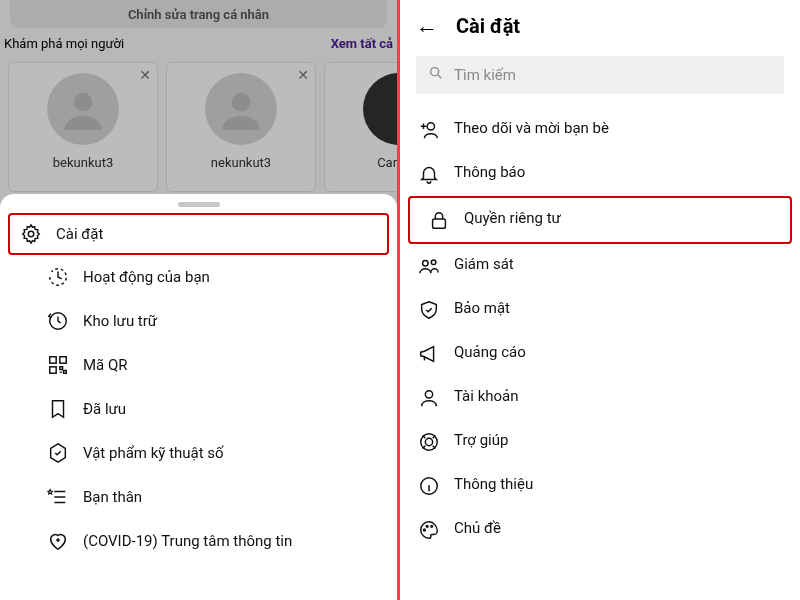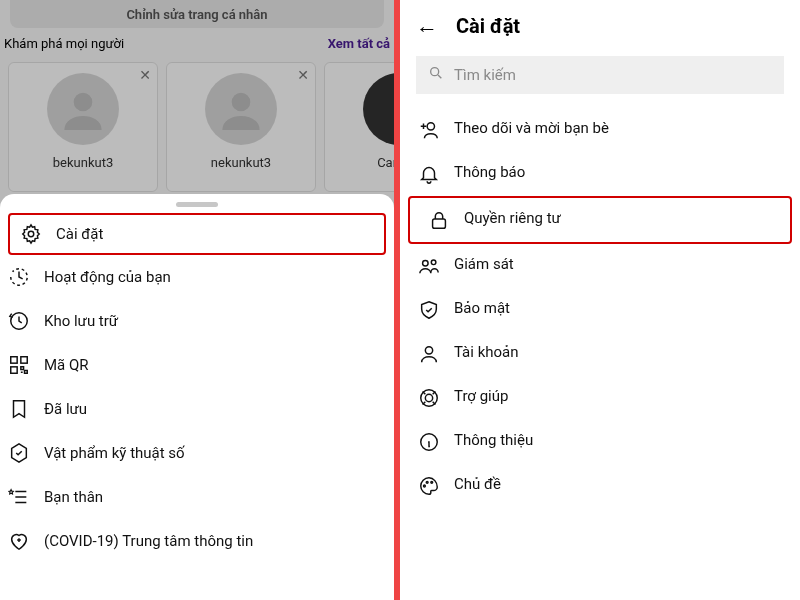--- a/index.html
+++ b/index.html
@@ -11,21 +11,21 @@
     background: #fff;
     overflow: hidden;
   }
   .pane {
     width: 400px;
     height: 600px;
     position: relative;
     background: #fff;
   }
   .pane-left {
-    border-right: 6px solid #ef4444;
+    border-right: 3px solid #ef4444;
   }
   
   .faded-bg {
     position: absolute;
     inset: 0;
     background: #fafafa;
     filter: brightness(0.9);
   }
   .profile-top {
     position: absolute;
@@ -106,23 +106,24 @@
   .grab {
     width: 42px; height: 5px;
     background: #c7c7c7;
     border-radius: 3px;
     margin: 8px auto 6px;
   }
   .sheet-item {
     display: flex;
     align-items: center;
     gap: 14px;
-    padding: 11px 8px;
+    padding: 11px 30px;
     font-size: 15px;
     color: #111;
+    margin-left: 17px;
   }
   .sheet-item .ic {
     width: 22px; height: 22px;
     display: flex; align-items: center; justify-content: center;
   }
   .sheet-item .ic svg { width: 22px; height: 22px; stroke: #111; fill: none; stroke-width: 1.6; }
   .hl-box {
     border: 2.5px solid #d10000;
     border-radius: 4px;
     margin: 0 8px;
@@ -363,20 +364,29 @@
   <div class="r-item">
     <span class="ic">
       <svg viewBox="0 0 24 24">
           <path d="M12 3l8 3v5c0 5-3.5 8-8 10-4.5-2-8-5-8-10V6l8-3z"></path>
           <path d="M9 12l2 2 4-4"></path>
         </svg>
     </span>
     <span>Bảo mật</span>
   </div>
 
+  <div class="r-item">
+    <span class="ic">
+      <svg viewBox="0 0 24 24">
+          <path d="M3 10v4l4 1 10 5V4L7 9 3 10z"></path>
+          <path d="M7 15v4"></path>
+        </svg>
+    </span>
+    <span>Quảng cáo</span>
+  </div>
 
   <div class="r-item">
     <span class="ic">
       <svg viewBox="0 0 24 24">
           <circle cx="12" cy="8" r="4"></circle>
           <path d="M4 21c0-4 4-6 8-6s8 2 8 6"></path>
         </svg>
     </span>
     <span>Tài khoản</span>
   </div>

